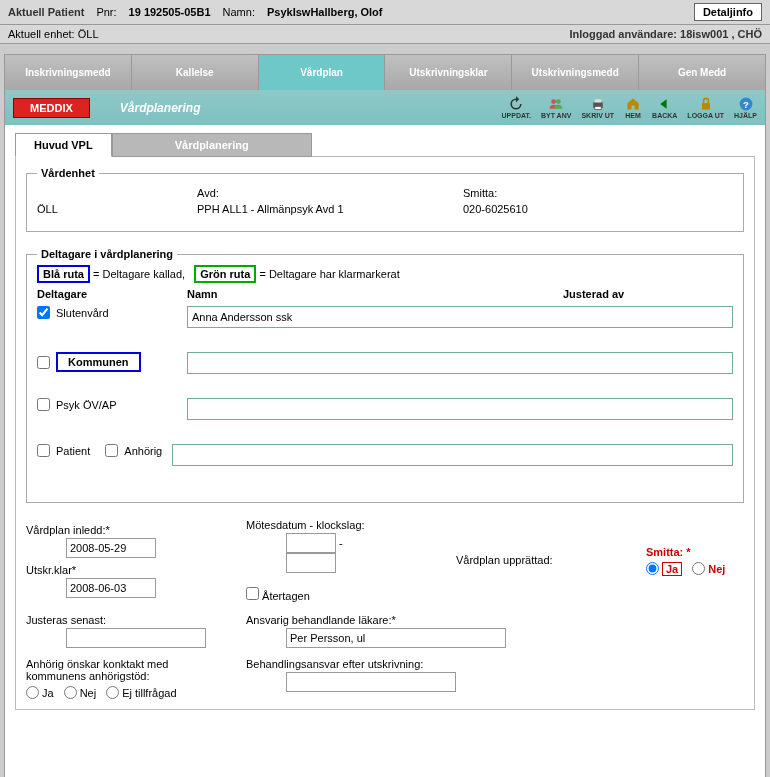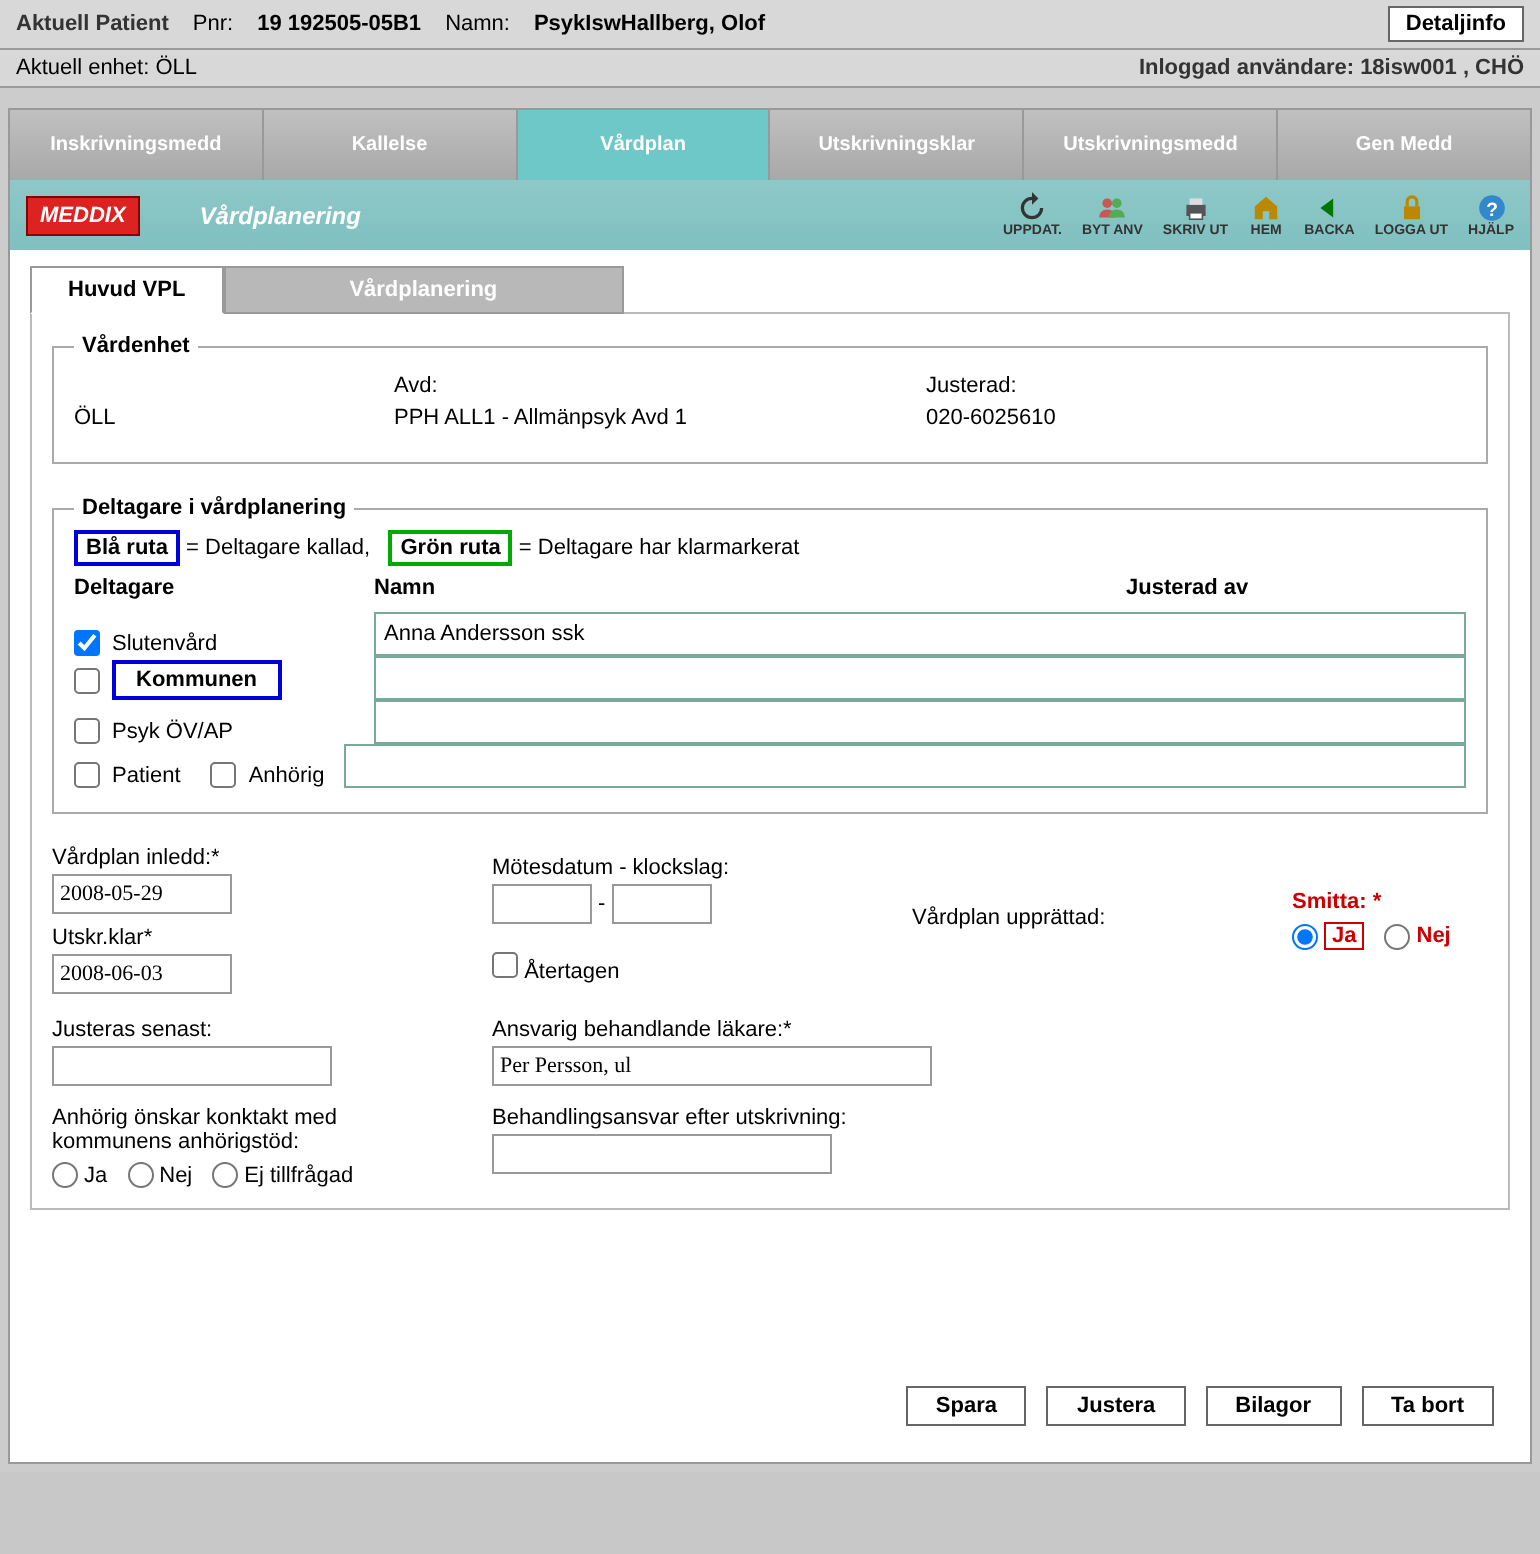--- a/index.html
+++ b/index.html
@@ -15,21 +15,21 @@
   
   .main-container { background: #ccc; padding: 10px 4px 4px 4px; }
   .white-panel { background: #fff; border: 1px solid #999; }
   
   .top-tabs { display: flex; background: #eee; }
   .top-tab { flex: 1; text-align: center; padding: 12px 4px; background: linear-gradient(#c0c0c0, #a8a8a8); color: #fff; font-weight: bold; border-right: 1px solid #999; cursor: pointer; font-size: 10px; }
   .top-tab.active { background: #6ec8c8; color: #fff; }
   .top-tab:last-child { border-right: none; }
   
   .sub-header { background: linear-gradient(#8fc8c8, #7fc0c0); padding: 6px 8px; display: flex; align-items: center; }
-  .logo { background: #d22; color: #fff; font-style: italic; font-weight: bold; padding: 3px 6px; border: 1px solid #800; font-size: 11px; }
+  .logo { background: #d22; color: #fff; font-weight: bold; padding: 3px 16px; border: 1px solid #800; font-size: 11px; }
   .sub-title { color: #fff; font-weight: bold; font-style: italic; margin-left: 30px; font-size: 12px; }
   .toolbar { margin-left: auto; display: flex; gap: 10px; }
   .tb-btn { display: flex; flex-direction: column; align-items: center; cursor: pointer; font-size: 7px; color: #333; font-weight: bold; }
   .tb-btn svg { width: 18px; height: 16px; }
   
   .content { padding: 8px 10px 10px 10px; }
   
   .inner-tabs { display: flex; margin-bottom: 0; }
   .inner-tab { padding: 5px 18px; background: #b8b8b8; color: #fff; font-weight: bold; border: 1px solid #999; cursor: pointer; font-size: 11px; }
   .inner-tab.active { background: #fff; color: #000; border-bottom: 1px solid #fff; }
@@ -44,27 +44,27 @@
   .col-avd-val { flex: 1; }
   
   .blue-box { border: 2px solid #00d; padding: 1px 4px; font-weight: bold; }
   .green-box { border: 2px solid #0a0; padding: 1px 4px; font-weight: bold; }
   
   .participant-header { display: flex; margin: 6px 0 6px 0; font-weight: bold; }
   .ph-1 { width: 150px; }
   .ph-2 { flex: 1; }
   .ph-3 { width: 170px; }
   
-  .participant-row { display: flex; align-items: flex-end; margin-bottom: 0; }
+  .participant-row { display: flex; align-items: flex-start; margin-bottom: 24px; }
   .pr-check { width: 150px; display: flex; align-items: center; gap: 6px; }
   .pr-check input { margin: 0; }
   .pr-name { flex: 1; }
   .pr-name input { width: 100%; height: 22px; border: 1px solid #7a9; background: #fff; padding: 0 4px; font-family: inherit; font-size: 11px; }
   .field-label { font-size: 11px; margin-bottom: 2px; }
-  .field-input { height: 20px; border: 1px solid #999; padding: 0 3px; font-family: Liberation Serif, serif; font-size: 11px; background: #fff; }
+  .field-input { height: 20px; border: 1px solid #999; padding: 0 3px; font-family: Liberation Sans, sans-serif; font-size: 11px; background: #fff; margin-left: 40px; }
   .short-input { width: 90px; }
   .tiny-input { width: 50px; }
   
   .red-label { color: #c00; font-weight: bold; }
   .radio-group { display: flex; gap: 10px; align-items: center; margin-top: 4px; }
   .radio-group label { display: flex; align-items: center; gap: 3px; }
   
   .btn-row { display: flex; justify-content: flex-end; gap: 10px; margin-top: 80px; padding: 8px; }
   .action-btn { background: #fff; border: 1px solid #666; padding: 3px 14px; font-family: inherit; font-size: 11px; font-weight: bold; cursor: pointer; }
 </style>
@@ -155,21 +155,21 @@
     <div class="inner-tabs">
       <div class="inner-tab active">Huvud VPL</div>
       <div class="inner-tab" style="width:200px;text-align:center">Vårdplanering</div>
     </div>
     <div class="form-body">
       <fieldset>
         <legend>Vårdenhet</legend>
         <div class="row">
           <div class="col-avd-label"></div>
           <div class="col-avd-val">Avd:</div>
-          <div style="width:270px">Justerad:</div>
+          <div style="width:270px">Smitta:</div>
         </div>
         <div class="row">
           <div class="col-avd-label">ÖLL</div>
           <div class="col-avd-val">PPH ALL1 - Allmänpsyk Avd 1</div>
           <div style="width:270px">020-6025610</div>
         </div>
       </fieldset>
 
       <fieldset>
         <legend>Deltagare i vårdplanering</legend>

